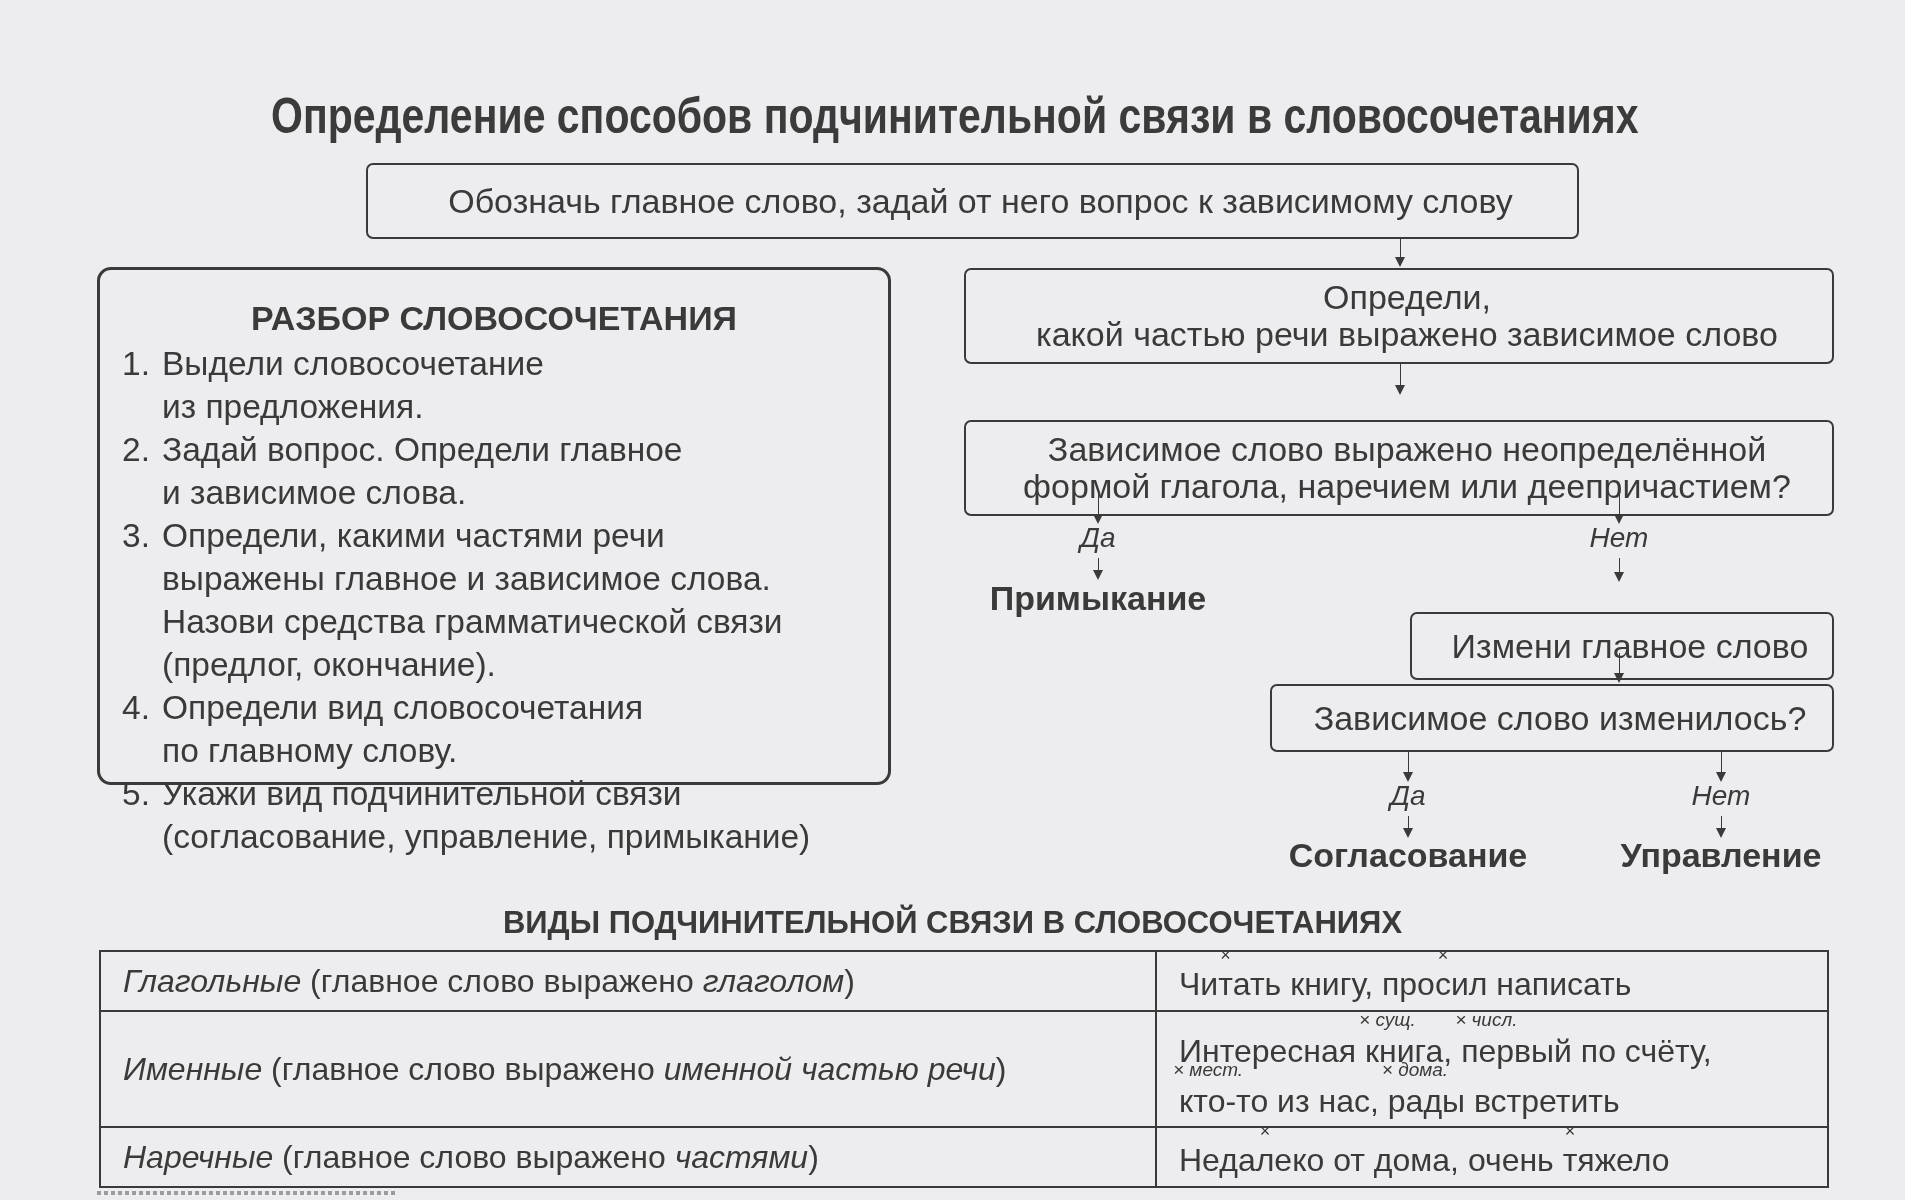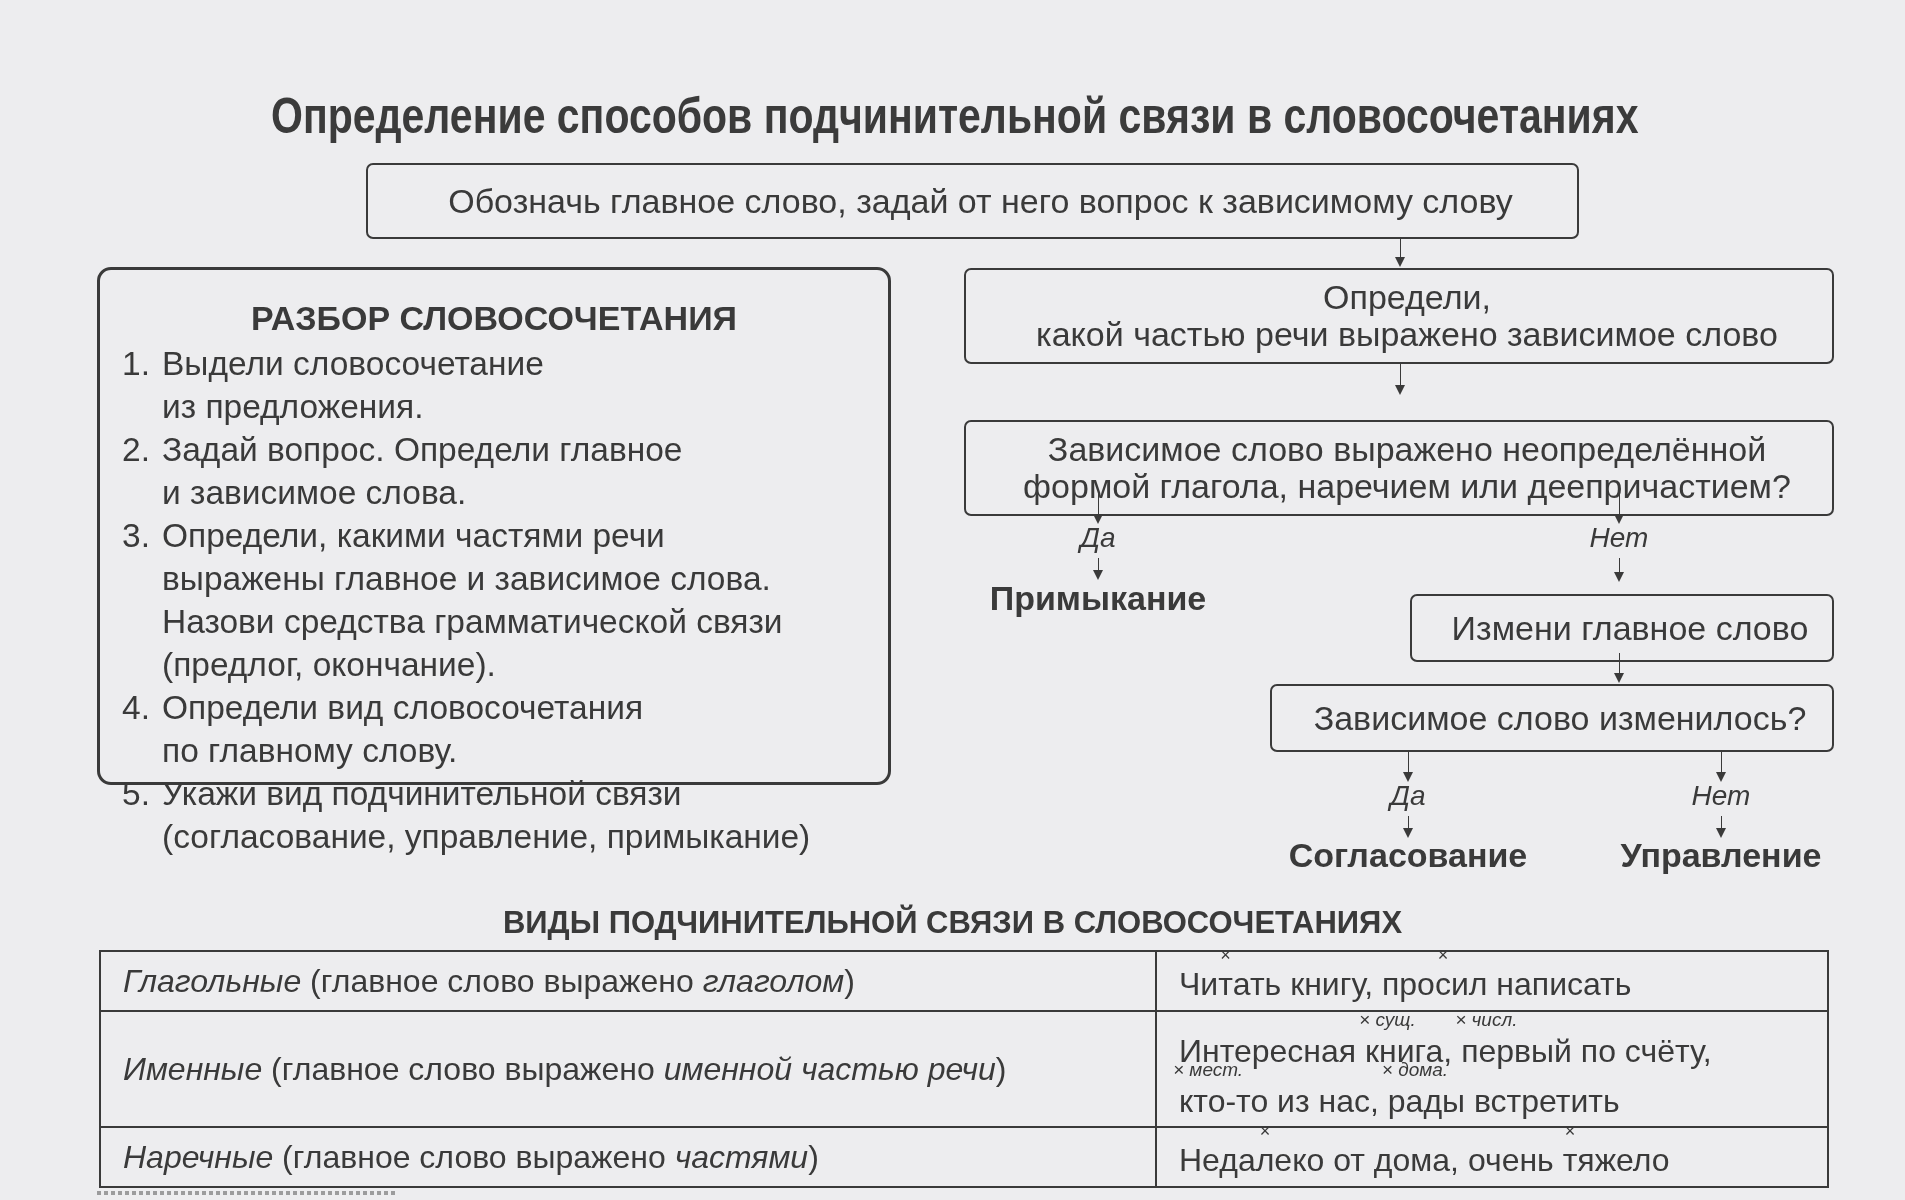--- a/index.html
+++ b/index.html
@@ -136,21 +136,21 @@
 
 <div class="arrow" style="left:1098px; top:492px; height:30px;"></div>
 <div class="abs yesno" style="left:1048px; top:518px; width:100px;">Да</div>
 <div class="arrow" style="left:1098px; top:558px; height:20px;"></div>
 <div class="abs result" style="left:958px; top:578px; width:280px;">Примыкание</div>
 
 <div class="arrow" style="left:1619px; top:492px; height:30px;"></div>
 <div class="abs yesno" style="left:1569px; top:518px; width:100px;">Нет</div>
 <div class="arrow" style="left:1619px; top:558px; height:22px;"></div>
 
-<div class="abs box" style="left:1410px; top:594px; width:424px; height:68px;">
+<div class="abs box" style="left:1410px; top:612px; width:424px; height:68px;">
   <span>Измени главное слово</span>
 </div>
 <div class="arrow" style="left:1619px; top:653px; height:28px;"></div>
 
 <div class="abs box" style="left:1270px; top:684px; width:564px; height:68px;align-items:center;">
   <span>Зависимое слово изменилось?</span>
 </div>
 
 <div class="arrow" style="left:1408px; top:752px; height:28px;"></div>
 <div class="abs yesno" style="left:1358px; top:776px; width:100px;">Да</div>

